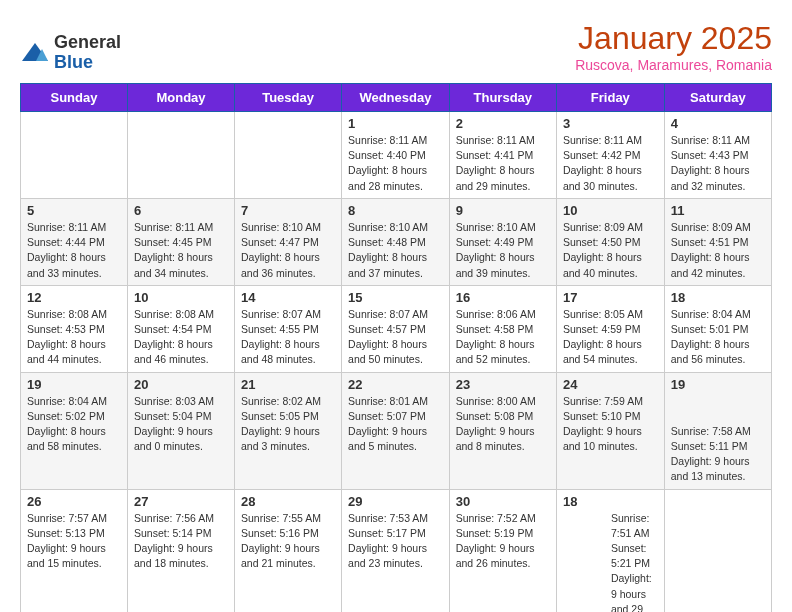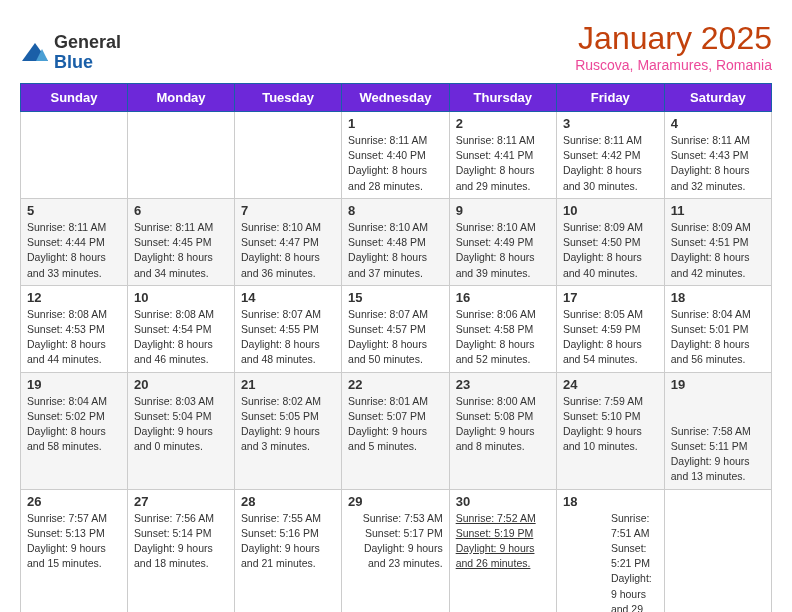--- a/index.html
+++ b/index.html
@@ -321,28 +321,28 @@
         </td>
         <td>
           <span class="day-number">28</span>
           <div class="day-info" style="white-space: pre-line;">Sunrise: 7:55 AM
 Sunset: 5:16 PM
 Daylight: 9 hours
 and 21 minutes.</div>
         </td>
         <td>
           <span class="day-number">29</span>
-          <div class="day-info" style="white-space: pre-line; text-align: right;">Sunrise: 7:53 AM
+          <div class="day-info" style="white-space: pre-line;">Sunrise: 7:53 AM
 Sunset: 5:17 PM
 Daylight: 9 hours
 and 23 minutes.</div>
         </td>
         <td>
           <span class="day-number">30</span>
-          <div class="day-info" style="white-space: pre-line; text-decoration: underline;">Sunrise: 7:52 AM
+          <div class="day-info" style="white-space: pre-line;">Sunrise: 7:52 AM
 Sunset: 5:19 PM
 Daylight: 9 hours
 and 26 minutes.</div>
         </td>
         <td>
           <span class="day-number">18</span>
           <div class="day-info" style="white-space: pre-line; margin-left: 48px;">Sunrise: 7:51 AM
 Sunset: 5:21 PM
 Daylight: 9 hours
 and 29 minutes.</div>

